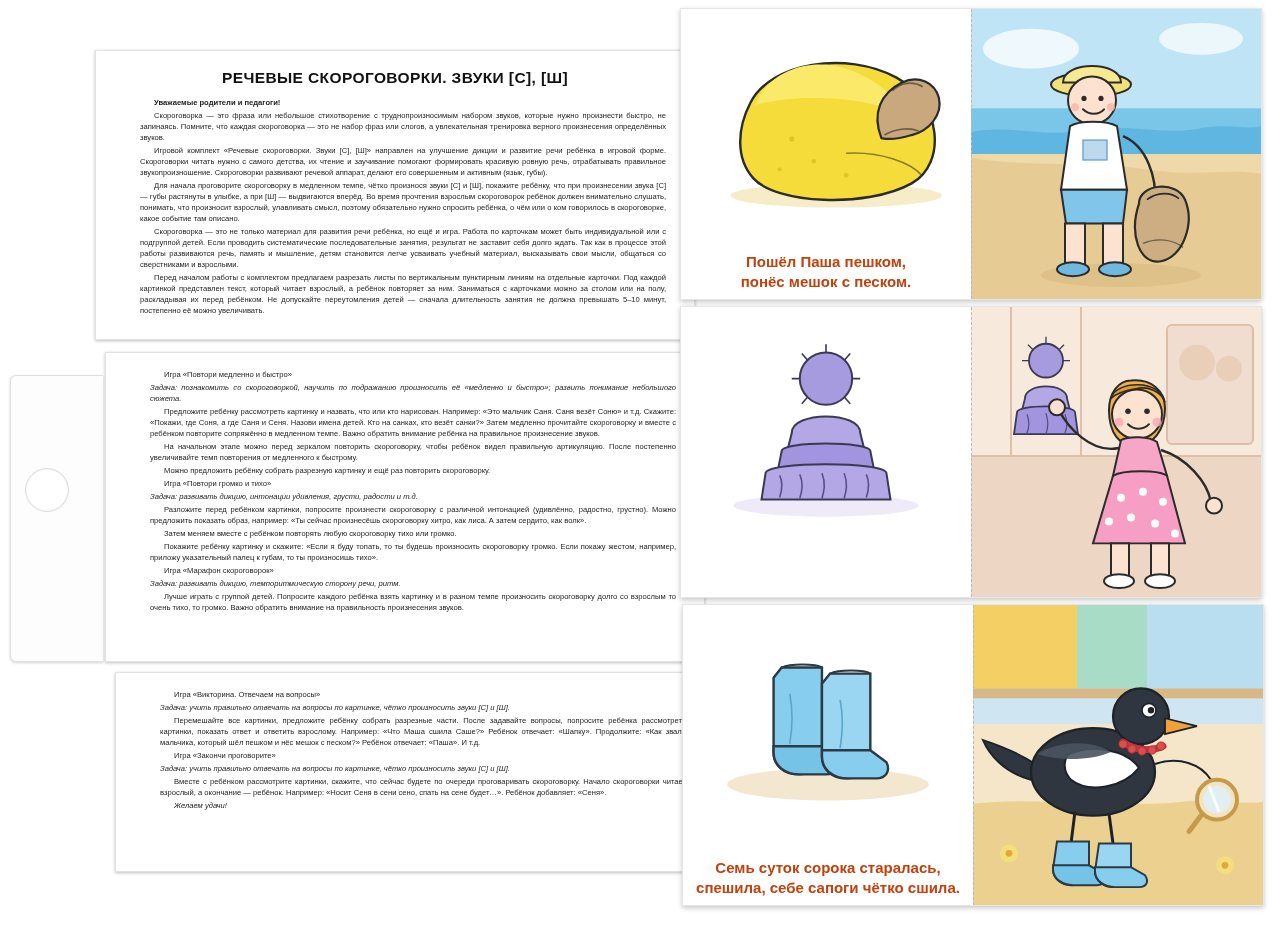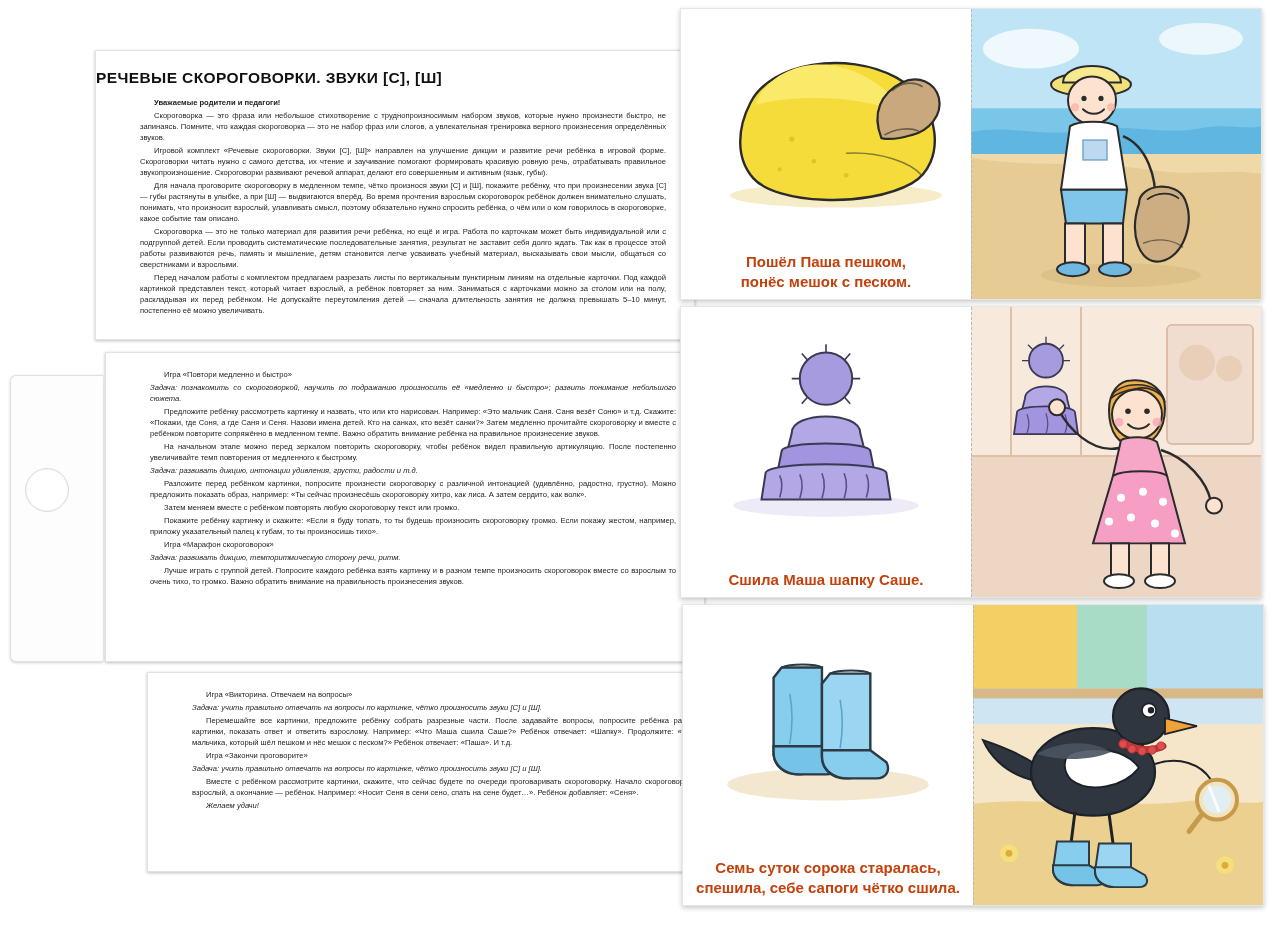--- a/index.html
+++ b/index.html
@@ -19,21 +19,21 @@
   
   .sheet {
     position: absolute;
     background: #ffffff;
     box-shadow: 0 1px 3px rgba(0,0,0,0.25);
     border: 1px solid #e2e2e2;
     box-sizing: border-box;
   }
   .sheet-1 { left: 95px;  top: 50px;  width: 600px; height: 290px; }
   .sheet-2 { left: 105px; top: 352px; width: 600px; height: 310px; }
-  .sheet-3 { left: 115px; top: 672px; width: 600px; height: 200px; margin-left: 32px; }
+  .sheet-3 { left: 115px; top: 672px; width: 600px; height: 200px; }
 
   
   .binder-tab {
     position: absolute;
     left: 10px;
     top: 375px;
     width: 92px;
     height: 285px;
     background: #fdfdfd;
     border: 1px solid #e0e0e0;
@@ -47,20 +47,21 @@
     top: 92px;
     width: 42px;
     height: 42px;
     border-radius: 50%;
     background: #ffffff;
     border: 1px solid #dcdcdc;
     box-shadow: inset 0 0 2px rgba(0,0,0,0.12);
   }
 
   .doc-title {
+    text-align: center;
     font-size: 15.5px;
     font-weight: bold;
     letter-spacing: 0.4px;
     margin: 18px 0 10px 0;
     color: #111;
   }
   .sheet-body {
     padding: 0 28px 10px 44px;
     font-size: 7.6px;
     line-height: 1.45;
@@ -163,29 +164,31 @@
     <p>Перед началом работы с комплектом предлагаем разрезать листы по вертикальным пунктирным линиям на отдельные карточки. Под каждой картинкой представлен текст, который читает взрослый, а ребёнок повторяет за ним. Заниматься с карточками можно за столом или на полу, раскладывая их перед ребёнком. Не допускайте переутомления детей — сначала длительность занятия не должна превышать 5–10 минут, постепенно её можно увеличивать.</p>
   </div>
 </div>
 
 <div class="sheet sheet-2">
   <div class="sheet-body">
     <p class="game-head">Игра «Повтори медленно и быстро»</p>
     <p class="task noind">Задача: познакомить со скороговоркой, научить по подражанию произносить её «медленно и быстро»; развить понимание небольшого сюжета.</p>
     <p>Предложите ребёнку рассмотреть картинку и назвать, что или кто нарисован. Например: «Это мальчик Саня. Саня везёт Соню» и т.д. Скажите: «Покажи, где Соня, а где Саня и Сеня. Назови имена детей. Кто на санках, кто везёт санки?» Затем медленно прочитайте скороговорку и вместе с ребёнком повторите сопряжённо в медленном темпе. Важно обратить внимание ребёнка на правильное произнесение звуков.</p>
     <p>На начальном этапе можно перед зеркалом повторить скороговорку, чтобы ребёнок видел правильную артикуляцию. После постепенно увеличивайте темп повторения от медленного к быстрому.</p>
-
+    <p>Можно предложить ребёнку собрать разрезную картинку и ещё раз повторить скороговорку.</p>
+
+    <p class="game-head">Игра «Повтори громко и тихо»</p>
     <p class="task noind">Задача: развивать дикцию, интонации удивления, грусти, радости и т.д.</p>
     <p>Разложите перед ребёнком картинки, попросите произнести скороговорку с различной интонацией (удивлённо, радостно, грустно). Можно предложить показать образ, например: «Ты сейчас произнесёшь скороговорку хитро, как лиса. А затем сердито, как волк».</p>
-    <p>Затем меняем вместе с ребёнком повторять любую скороговорку текст или громко.</p>
+    <p>Затем меняем вместе с ребёнком повторять любую скороговорку тихо или громко.</p>
     <p>Покажите ребёнку картинку и скажите: «Если я буду топать, то ты будешь произносить скороговорку громко. Если покажу жестом, например, приложу указательный палец к губам, то ты произносишь тихо».</p>
 
     <p class="game-head">Игра «Марафон скороговорок»</p>
     <p class="task noind">Задача: развивать дикцию, темпоритмическую сторону речи, ритм.</p>
-    <p>Лучше играть с группой детей. Попросите каждого ребёнка взять картинку и в разном темпе произносить скороговорок вместе со взрослым то очень тихо, то громко. Важно обратить внимание на правильность произнесения звуков.</p>
+    <p>Лучше играть с группой детей. Попросите каждого ребёнка взять картинку и в разном темпе произносить скороговорку долго со взрослым то очень тихо, то громко. Важно обратить внимание на правильность произнесения звуков.</p>
   </div>
 </div>
 
 <div class="sheet sheet-3">
   <div class="sheet-body">
     <p class="game-head">Игра «Викторина. Отвечаем на вопросы»</p>
     <p class="task noind">Задача: учить правильно отвечать на вопросы по картинке, чётко произносить звуки [С] и [Ш].</p>
     <p>Перемешайте все картинки, предложите ребёнку собрать разрезные части. После задавайте вопросы, попросите ребёнка рассмотреть картинки, показать ответ и ответить взрослому. Например: «Что Маша сшила Саше?» Ребёнок отвечает: «Шапку». Продолжите: «Как звали мальчика, который шёл пешком и нёс мешок с песком?» Ребёнок отвечает: «Паша». И т.д.</p>
 
     <p class="game-head">Игра «Закончи проговорите»</p>
@@ -278,23 +281,20 @@
         <path d="M86 110 C86 100 174 100 174 110 L178 130 L82 130 Z" fill="#a294de" stroke="#3a3a55" stroke-width="2"></path>
         <path d="M70 132 C70 120 190 120 190 132 L194 158 L66 158 Z" fill="#b3a7e6" stroke="#3a3a55" stroke-width="2"></path>
         <g stroke="#5b4f8a" stroke-width="1.6" fill="none">
           <path d="M84 134 C88 142 86 150 84 156"></path>
           <path d="M104 133 C108 142 106 150 104 157"></path>
           <path d="M126 132 C130 142 128 150 126 157"></path>
           <path d="M148 132 C152 142 150 150 148 157"></path>
           <path d="M170 133 C174 142 172 150 170 156"></path>
         </g>
       </svg>
-    </div>
-    <div class="caption">
-      <span>Сшила Маша шапку Саше.</span>
     </div>
   </div>
 
   <div class="card-half half-right">
     <svg viewBox="0 0 290 292" width="100%" height="100%" preserveAspectRatio="none">
       <rect x="0" y="0" width="290" height="292" fill="#f3e2d4"></rect>
       <rect x="0" y="0" width="290" height="150" fill="#f7e9dc"></rect>
       <rect x="0" y="150" width="290" height="142" fill="#eed6c4"></rect>
       <g stroke="#e0bfa8" stroke-width="2" fill="none">
         <line x1="40" y1="0" x2="40" y2="150"></line>

